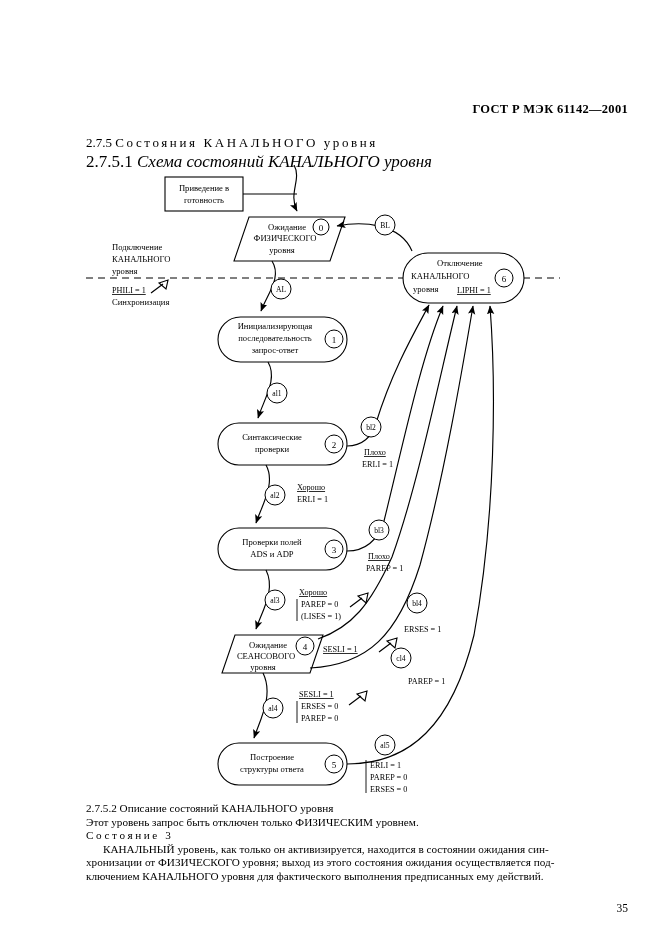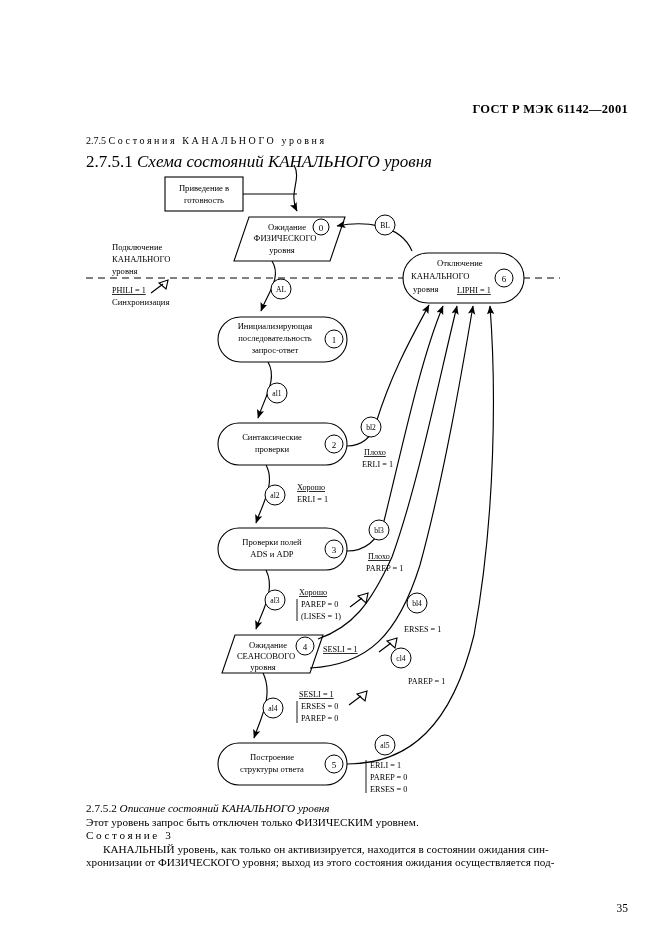--- a/index.html
+++ b/index.html
@@ -12,21 +12,21 @@
 
   
   .hdr{
     position:absolute;top:62px;right:33px;
     font-weight:bold;font-size:12.5px;letter-spacing:.3px;
     white-space:nowrap;
   }
 
   
   .h-257{
-    position:absolute;left:86px;top:95px;font-size:10px;white-space:nowrap;
+    position:absolute;left:86px;top:95px;font-size:13px;white-space:nowrap;
   }
   .spaced{letter-spacing:2.6px;}
   .h-2751{
     position:absolute;left:86px;top:112px;font-size:17px;white-space:nowrap;
   }
   .h-2751 i{font-style:italic;}
 
   
   #diagram{position:absolute;left:0;top:125px;}
 
@@ -55,21 +55,21 @@
   .circ{fill:#fff;stroke:#000;stroke-width:1;}
   .edge{fill:none;stroke:#000;stroke-width:1.15;}
   .dash{fill:none;stroke:#000;stroke-width:1;stroke-dasharray:7 5;}
   .brace{fill:none;stroke:#000;stroke-width:.9;}
 
   
   .prose{
     position:absolute;left:86px;top:762px;width:492px;
     font-size:11.2px;line-height:13.6px;
   }
-  .prose .ital{font-style:italic;}
+  .prose .ital{}
   .p-line{white-space:nowrap;}
   .p-indent{text-indent:17px;}
   .p-just{text-align:justify;text-justify:inter-word;}
   .pageno{
     position:absolute;right:33px;top:862px;font-size:11.5px;
   }
 </style>
 </head>
 <body>
 
@@ -233,17 +233,18 @@
 
   <div class="prose">
     <div class="p-line">
       <span>2.7.5.2</span>
       <span class="ital">Описание состояний КАНАЛЬНОГО уровня</span>
     </div>
     <div class="p-line">Этот уровень запрос быть отключен только ФИЗИЧЕСКИМ уровнем.</div>
     <div class="p-line spaced">Состояние 3</div>
     <div class="p-indent p-just">КАНАЛЬНЫЙ уровень, как только он активизируется, находится в состоянии ожидания син-</div>
     <div class="p-just">хронизации от ФИЗИЧЕСКОГО уровня; выход из этого состояния ожидания осуществляется под-</div>
+    <div class="p-just">ключением КАНАЛЬНОГО уровня для фактического выполнения предписанных ему действий.</div>
   </div>
 
   <div class="pageno">35</div>
 
 </div>
 
 </body></html>

